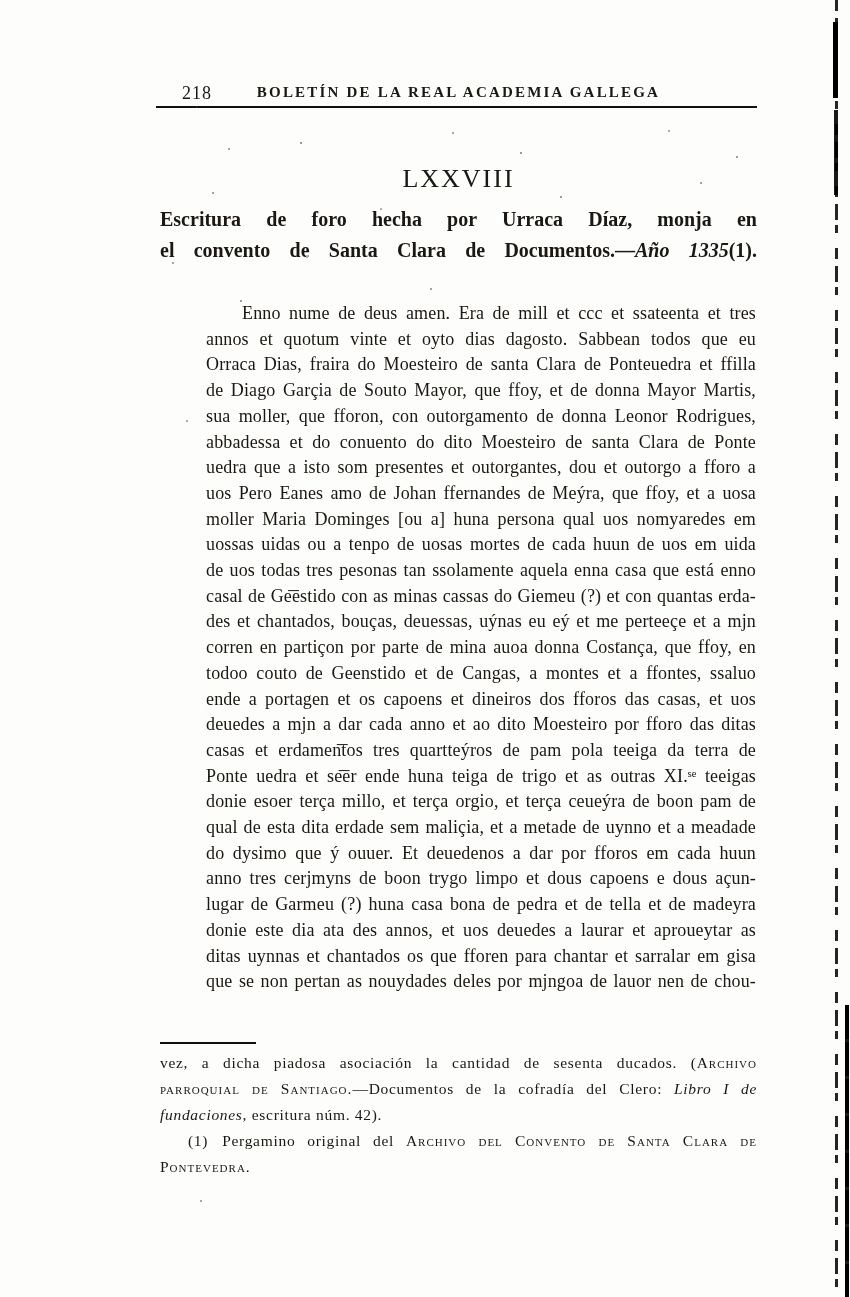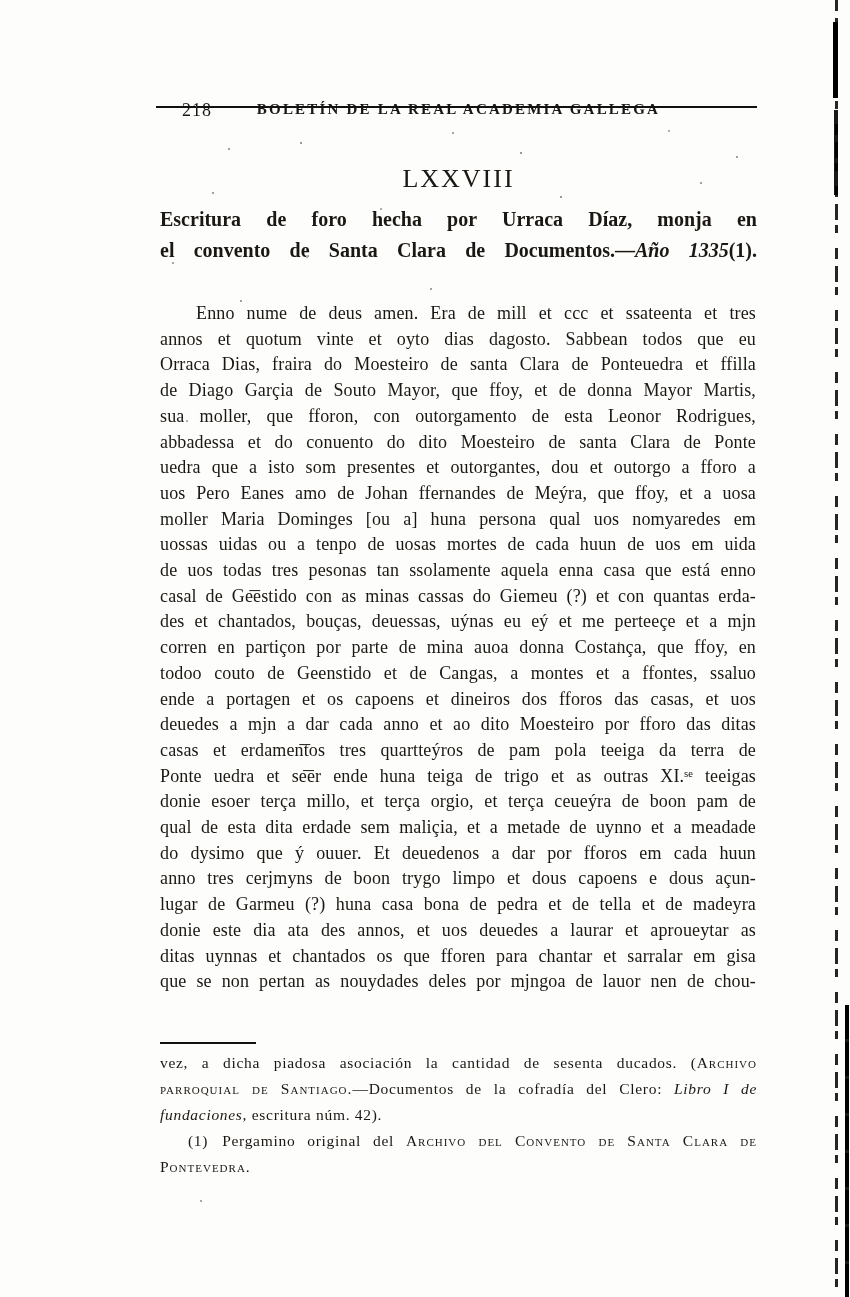--- a/index.html
+++ b/index.html
@@ -6,21 +6,21 @@
   .page{
     position:relative;
     width:850px;height:1297px;
     background:#fdfdfb;
     overflow:hidden;
     font-family:"Liberation Serif","DejaVu Serif",serif;
     color:#1b1712;
   }
   
   .running-head{
-    position:absolute;top:101px;left:160px;width:597px;
+    position:absolute;top:84px;left:160px;width:597px;
     text-align:center;
     font-size:15px;letter-spacing:2.2px;
     font-weight:bold;
   }
   .page-num{
     position:absolute;left:22px;top:-1px;
     font-size:18px;letter-spacing:1px;font-weight:normal;
   }
   .head-rule{
     position:absolute;top:106px;left:156px;width:601px;height:2px;
@@ -37,21 +37,21 @@
     font-weight:bold;font-size:20px;line-height:31px;
   }
   .tline{text-align:justify;text-align-last:justify;}
   .doc-title .year{font-style:italic;}
   .doc-title .fnref{font-weight:bold;}
   
   .body{
     position:absolute;top:301px;left:160px;width:596px;
     font-size:18px;line-height:25.7px;letter-spacing:0.15px;
   }
-  .bline{text-align:justify;text-align-last:justify;white-space:normal;}
+  .bline{text-align:justify;text-align-last:justify;white-space:normal;margin-left:46px;}
   .body .bline:first-child{text-indent:36px;}
   
   .fn-rule{
     position:absolute;top:1042px;left:160px;width:96px;height:2px;background:#111;
   }
   .footnotes{
     position:absolute;top:1050px;left:160px;width:597px;
     font-size:15.5px;line-height:26px;letter-spacing:0.7px;
   }
   .fline{text-align:justify;text-align-last:justify;}
@@ -107,21 +107,21 @@
   <div class="doc-title">
     <div class="tline">Escritura de foro hecha por Urraca Díaz, monja en</div>
     <div class="tline"><span>el convento de Santa Clara de Documentos.—</span><span class="year">Año 1335</span><span class="fnref">(1).</span></div>
   </div>
 
   <div class="body">
       <div class="bline">Enno nume de deus amen.  Era de mill et ccc et ssateenta et tres</div>
       <div class="bline">annos et quotum vinte et oyto dias dagosto.  Sabbean todos que eu</div>
       <div class="bline">Orraca Dias, fraira do Moesteiro de santa Clara de Ponteuedra et ffilla</div>
       <div class="bline">de Diago Garçia de Souto Mayor, que ffoy, et de donna Mayor Martis,</div>
-      <div class="bline">sua moller, que fforon, con outorgamento de esta Leonor Rodrigues,</div>
+      <div class="bline">sua moller, que fforon, con outorgamento de donna Leonor Rodrigues,</div>
       <div class="bline">abbadessa et do conuento do dito Moesteiro de santa Clara de Ponte</div>
       <div class="bline">uedra que a isto som presentes et outorgantes, dou et outorgo a fforo a</div>
       <div class="bline">uos Pero Eanes amo de Johan ffernandes de Meýra, que ffoy, et a uosa</div>
       <div class="bline">moller Maria Dominges [ou a] huna persona qual uos nomyaredes em</div>
       <div class="bline">uossas uidas ou a tenpo de uosas mortes de cada huun de uos em uida</div>
       <div class="bline">de uos todas tres pesonas tan ssolamente aquela enna casa que está enno</div>
       <div class="bline">casal de Ge͞estido con as minas cassas do Giemeu (?) et con quantas erda-</div>
       <div class="bline">des et chantados, bouças, deuessas, uýnas eu eý et me perteeçe et a mjn</div>
       <div class="bline">corren en partiçon por parte de mina auoa donna Costança, que ffoy, en</div>
       <div class="bline">todoo couto de Geenstido et de Cangas, a montes et a ffontes, ssaluo</div>

